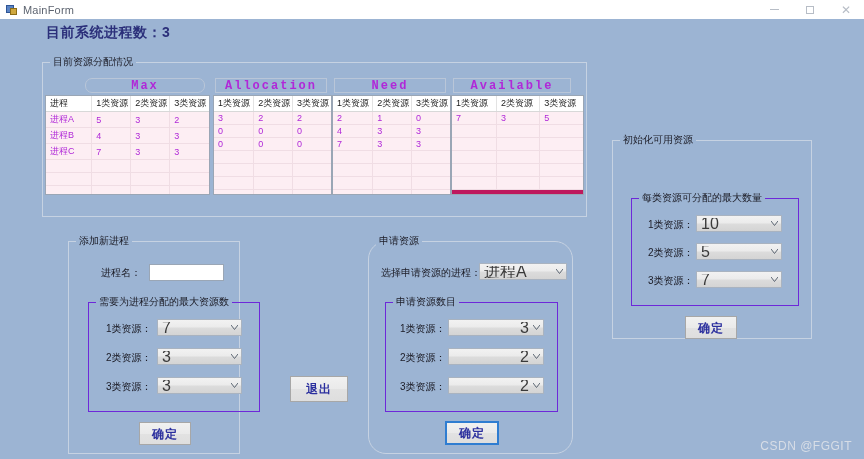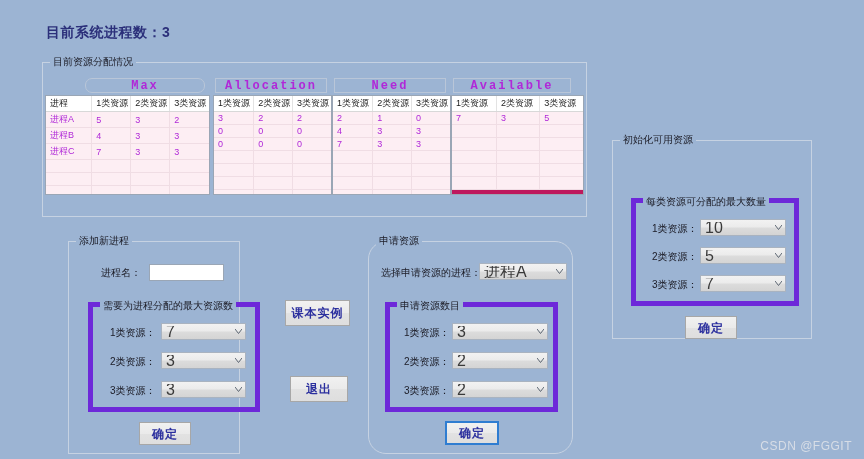--- a/index.html
+++ b/index.html
@@ -155,21 +155,21 @@
   .grid td.empty { color: transparent; }
   .grid th:last-child, .grid td:last-child { border-right: none; }
 
   
   #add-process-groupbox { left: 68px;  top: 222px; width: 172px; height: 213px; text-decoration: underline; }
   #request-groupbox     { left: 368px; top: 222px; width: 205px; height: 213px; border-radius: 18px; }
   #init-groupbox        { left: 612px; top: 121px; width: 200px; height: 199px; }
 
   .inner-groupbox {
     position: absolute;
-    border: 5px solid #6d28d9;
+    border: 1px solid #6d28d9;
   }
   .inner-groupbox > .gb-label {
     position: absolute;
     top: -7px; left: 7px;
     background: #9cb4d3;
     padding: 0 3px;
     font-size: 10px;
     color: #1b1b25;
     white-space: nowrap;
     line-height: 11px;
@@ -238,20 +238,38 @@
     color: #d7dde6;
     letter-spacing: .5px;
     white-space: nowrap;
   }
 </style>
 </head>
 <body>
 
 <div id="app-window">
 
+  <div id="titlebar">
+    <div id="titlebar-icon">
+      <div class="sq1"></div>
+        <div class="sq2"></div>
+    </div>
+    <div id="titlebar-title">MainForm</div>
+    <div id="win-controls">
+      <div class="win-btn">
+          <span class="glyph-min"></span>
+        </div>
+      <div class="win-btn">
+          <span class="glyph-max"></span>
+        </div>
+      <div class="win-btn">
+          <span class="glyph-close">✕</span>
+        </div>
+    </div>
+  </div>
 
   <div id="client">
 
     <div id="page-title">目前系统进程数：3</div>
 
     <div class="groupbox" id="resource-groupbox">
       <span class="gb-label">目前资源分配情况</span>
 
       <div class="matrix-header" style="left:42px; top:15px; width:120px;border-radius:7px;">
         <span>Max</span>
@@ -517,37 +535,36 @@
               <svg width="7" height="5" viewBox="0 0 7 5">
                 <path d="M0 0 L3.5 4.5 L7 0" fill="none" stroke="#5c6672" stroke-width="1"></path>
               </svg>
             </span>
         </div>
       </div>
 
       <div class="btn" style="left:70px; top:180px; width:52px; height:23px;">确定</div>
     </div>
 
-    <div class="btn" style="left:285px; top:281px; width:65px; height:26px;">课本实例</div>
     <div class="btn" style="left:290px; top:357px; width:58px; height:26px;">退出</div>
 
     <div class="groupbox" id="request-groupbox">
       <span class="gb-label">申请资源</span>
 
       <span class="fld-label" style="left:12px; top:25px;">选择申请资源的进程：</span>
       <div class="combo" style="left:110px; top:21px; width:88px;">
         <span class="val">进程A</span>
         <span class="arrow">
             <svg width="7" height="5" viewBox="0 0 7 5">
               <path d="M0 0 L3.5 4.5 L7 0" fill="none" stroke="#5c6672" stroke-width="1"></path>
             </svg>
           </span>
       </div>
 
-      <div class="inner-groupbox" style="left:16px; top:60px; width:173px; height:110px;">
+      <div class="inner-groupbox" style="left:16px; top:60px; width:173px; height:110px;text-align:right;">
         <span class="gb-label">申请资源数目</span>
 
         <span class="fld-label" style="left:14px; top:20px;">1类资源：</span>
         <div class="combo" style="left:62px; top:16px; width:96px;">
           <span class="val">3</span>
           <span class="arrow">
               <svg width="7" height="5" viewBox="0 0 7 5">
                 <path d="M0 0 L3.5 4.5 L7 0" fill="none" stroke="#5c6672" stroke-width="1"></path>
               </svg>
             </span>

